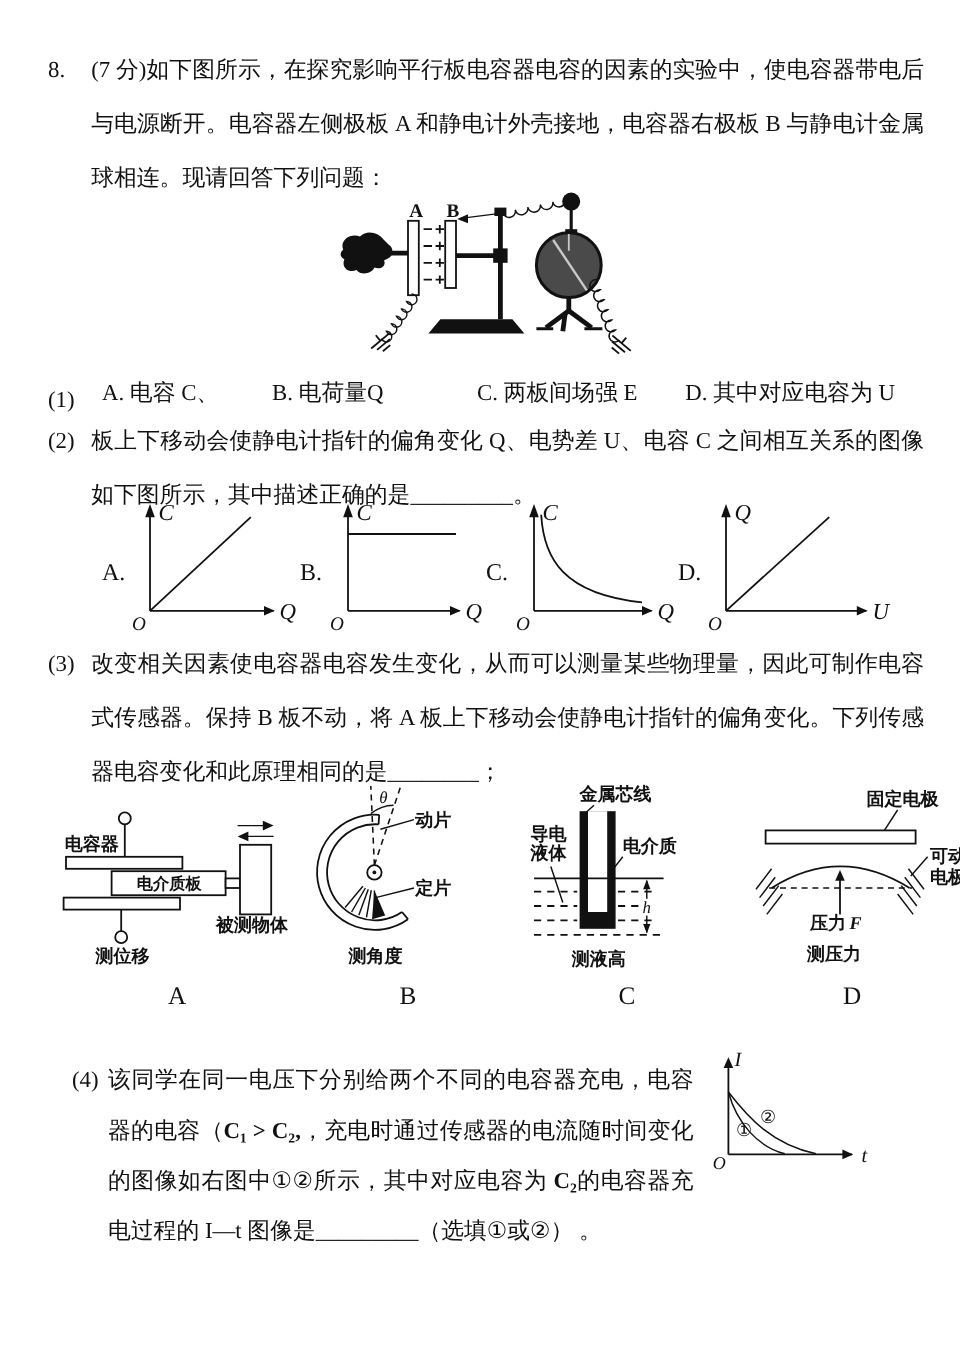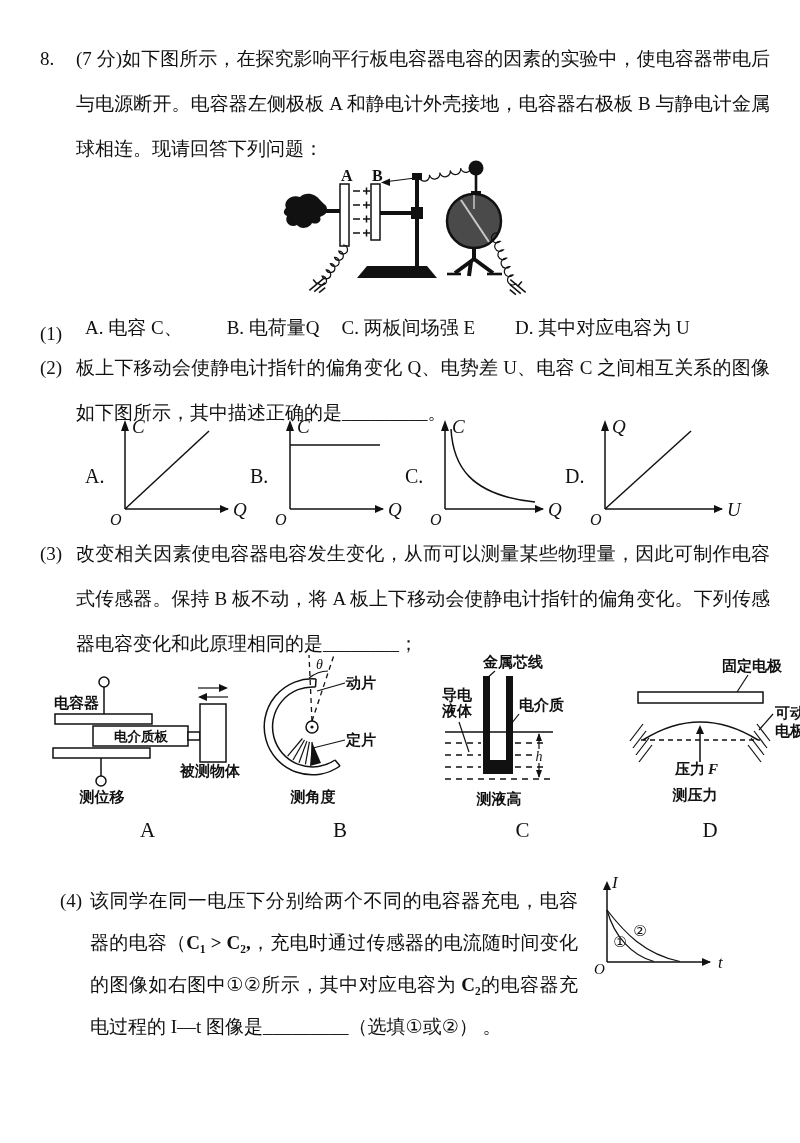--- a/index.html
+++ b/index.html
@@ -10,21 +10,21 @@
 
   .para { position:relative; padding-left:36px; line-height:45px;
           text-align:justify; }
   .para .num { position:absolute; left:0; top:0; }
 
   .apparatus-wrap { margin:-18px 0 0 243px; width:265px; height:150px; }
 
   .p1 { margin-top:8px; }
   .options { display:flex; padding-left:45px; margin-top:12px; line-height:26px; }
   .options span.opt { white-space:nowrap;text-align:right; }
-  .opt-a { margin-right:44px; } .opt-b { margin-right:22px; } .opt-c { margin-right:40px; }
+  .opt-a { margin-right:44px; } .opt-b { margin-right:58px; } .opt-c { margin-right:40px;margin-left:20px; }
 
   .p2 { margin-top:4px; }
   .graphs-row { display:flex; padding-left:45px; margin-top:-20px; position:relative; z-index:1; }
   .p3 { margin-top:4px; }
 
   .sensors-row { display:flex; padding-left:10px; margin-top:-14px; gap:5px; }
   .sensor { display:flex; flex-direction:column; }
   .sensor .cap { text-align:center; font-size:21px; margin-top:6px; height:28px;
                  font-family:"Liberation Serif","DejaVu Serif",serif; }
 

